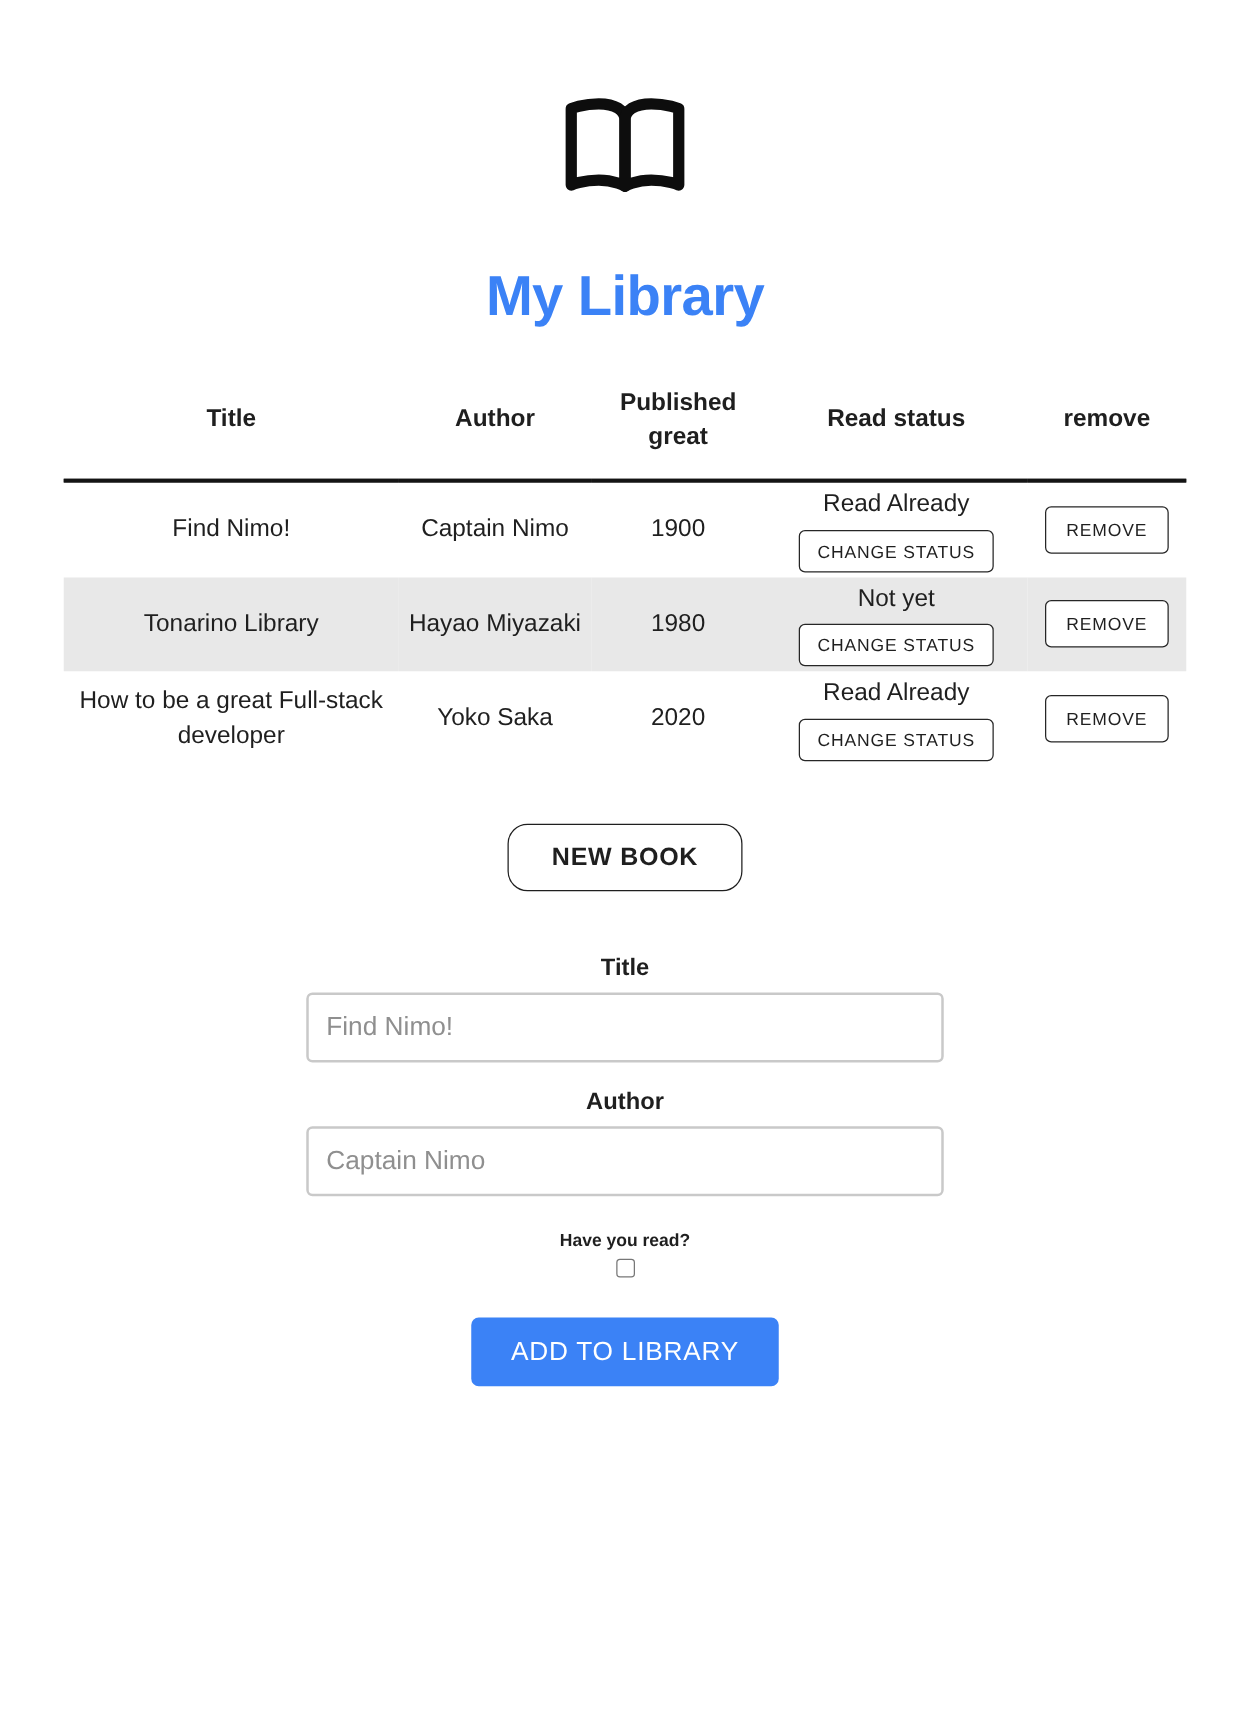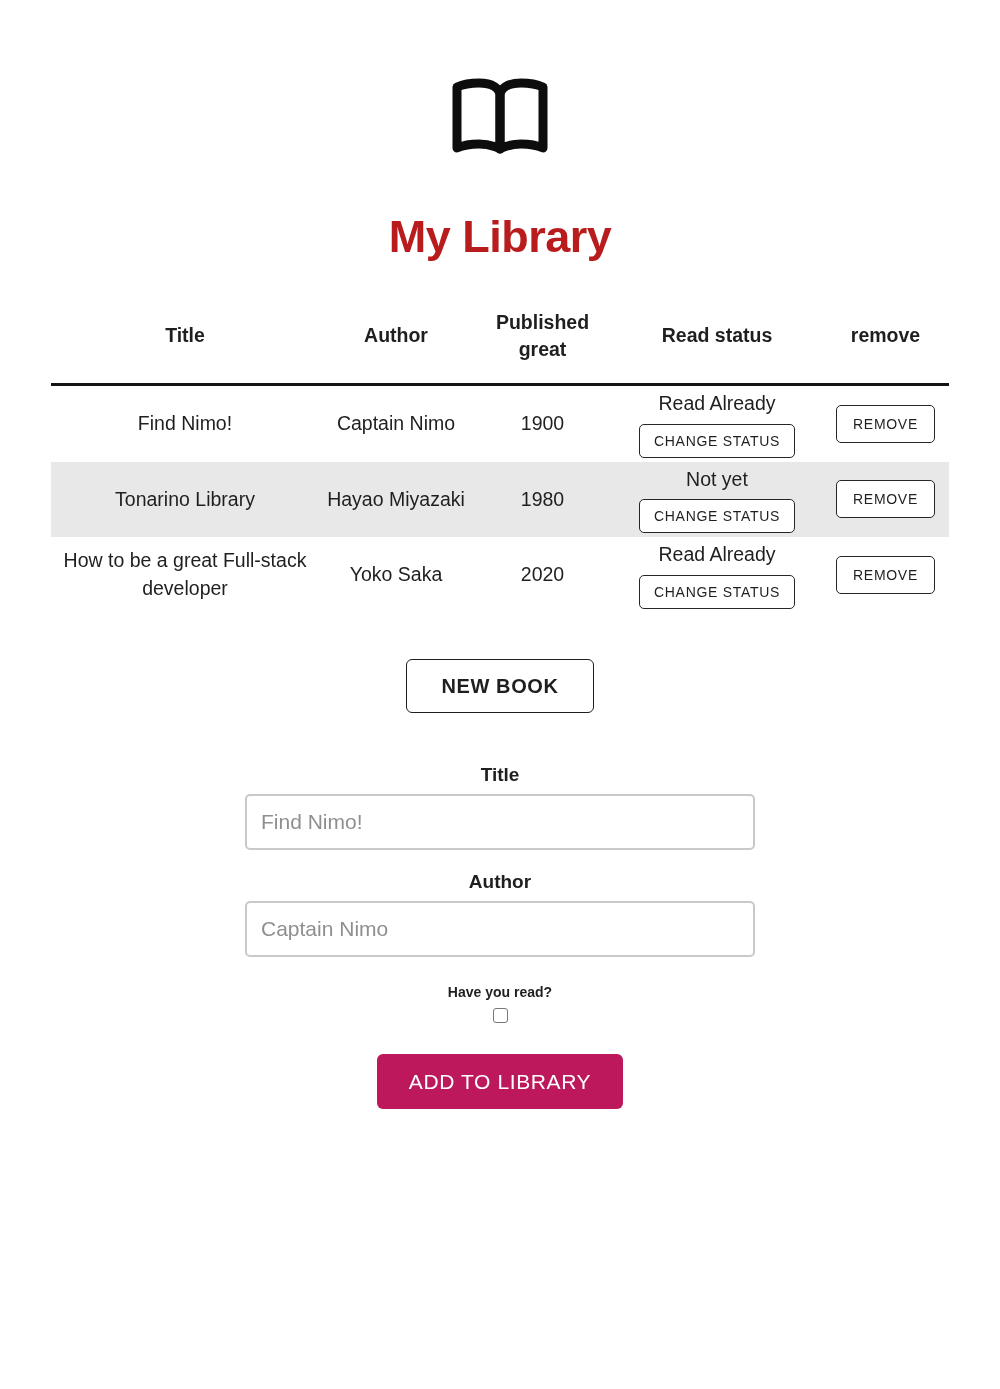--- a/index.html
+++ b/index.html
@@ -32,21 +32,21 @@
     display: block;
     margin: 0 auto;
     width: 104px;
     height: 80px;
   }
   .app-title {
     margin: 56px 0 0 0;
     font-size: 45px;
     font-weight: 700;
     letter-spacing: -0.5px;
-    color: #b91c1c;
+    color: #3b82f6;
     line-height: 1;
   }
 
   
   .table-wrap {
     margin: 42px auto 0 auto;
     width: 898px;
   }
   table.library {
     width: 100%;
@@ -109,21 +109,21 @@
   }
 
   
   .newbook-wrap {
     margin-top: 46px;
     text-align: center;
   }
   .btn-newbook {
     background: #ffffff;
     border: 1.8px solid #1f1f1f;
-    border-radius: 6px;
+    border-radius: 16px;
     font-family: "Liberation Sans", sans-serif;
     font-size: 20px;
     font-weight: 700;
     letter-spacing: 0.6px;
     color: #1f1f1f;
     padding: 16px 34px;
     cursor: pointer;
     line-height: 1;
   }
 
@@ -184,21 +184,21 @@
     margin: 0;
     cursor: pointer;
     vertical-align: middle;
   }
 
   .submit-wrap {
     margin-top: 30px;
     text-align: center;
   }
   .btn-submit {
-    background: #be185d;
+    background: #3b82f6;
     border: none;
     border-radius: 6px;
     color: #ffffff;
     font-family: "Liberation Sans", sans-serif;
     font-size: 21px;
     letter-spacing: 0.6px;
     padding: 17px 32px;
     cursor: pointer;
     line-height: 1;
   }

